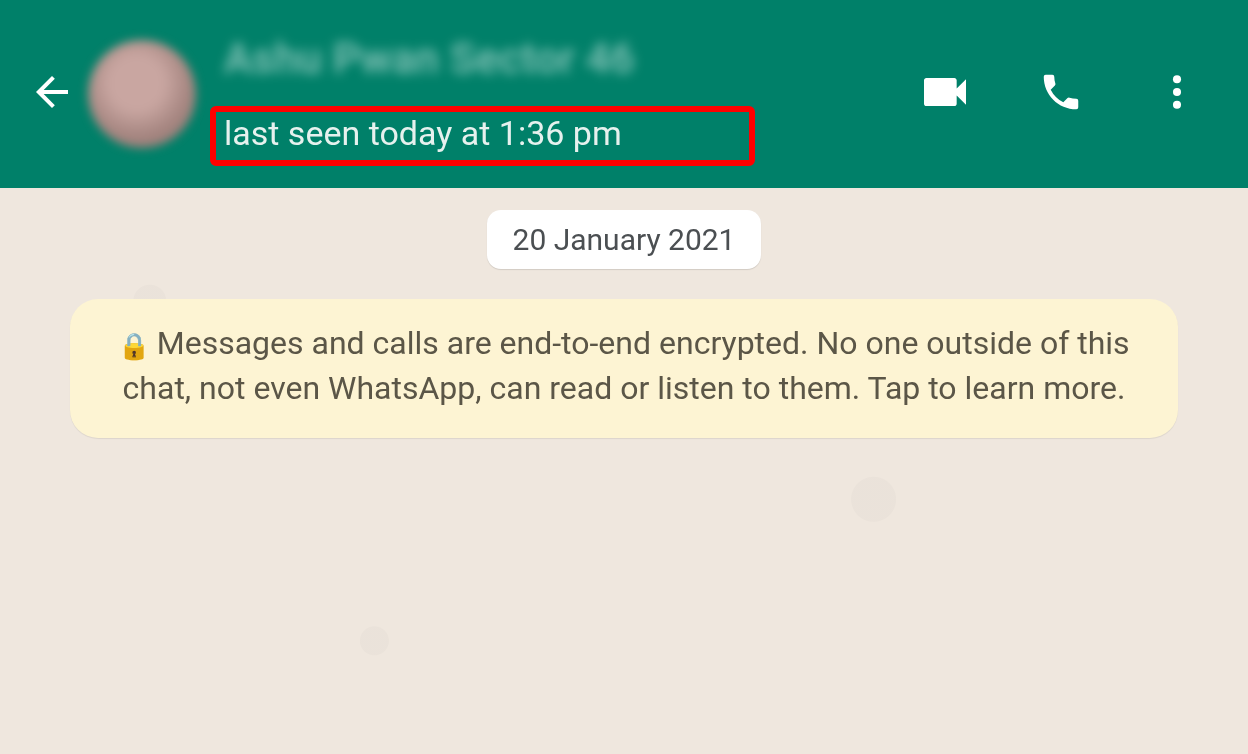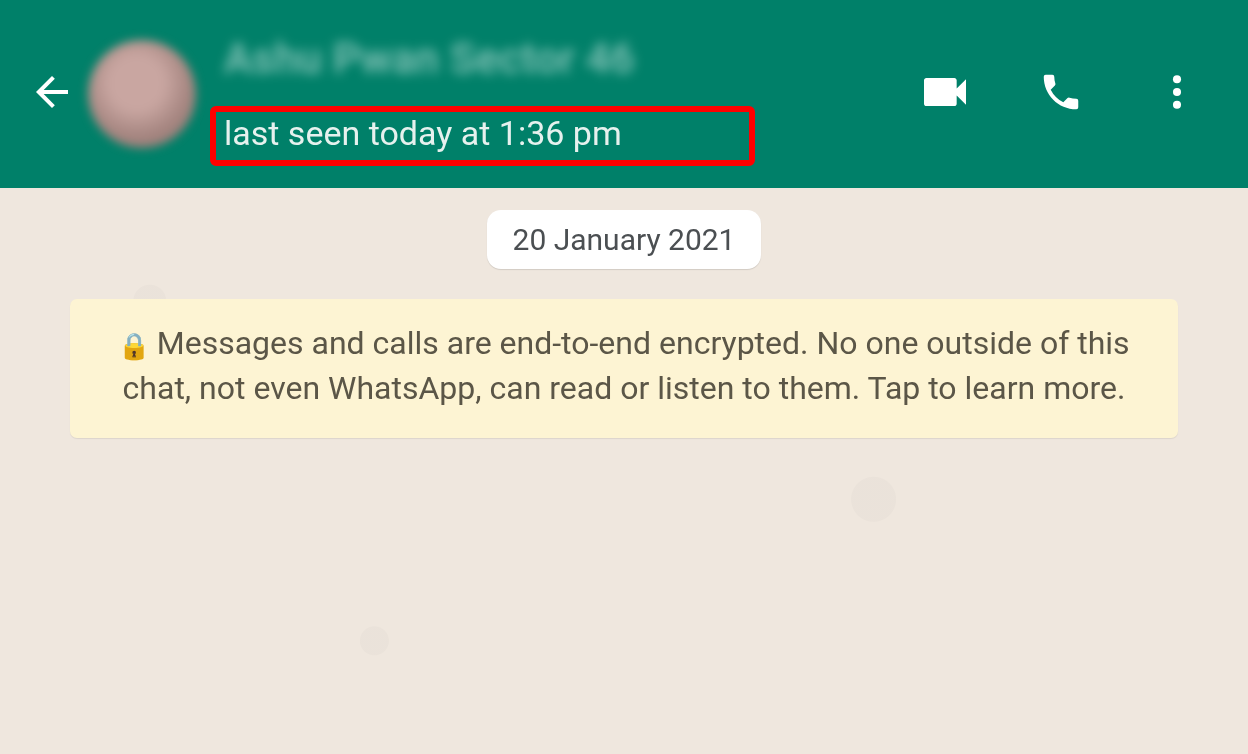--- a/index.html
+++ b/index.html
@@ -117,21 +117,21 @@
     background: #fff;
     color: #4b4f52;
     font-size: 30px;
     padding: 12px 26px;
     border-radius: 14px;
     box-shadow: 0 1px 1px rgba(0,0,0,0.12);
   }
 
   .encryption-notice {
     background: #fdf4d3;
-    border-radius: 7px;
+    border-radius: 28px;
     padding: 22px 32px 26px;
     color: #5b5647;
     font-size: 32px;
     line-height: 1.42;
     text-align: center;
     box-shadow: 0 1px 1px rgba(0,0,0,0.08);
     cursor: pointer;
   }
   .encryption-notice .lock {
     display: inline-block;

